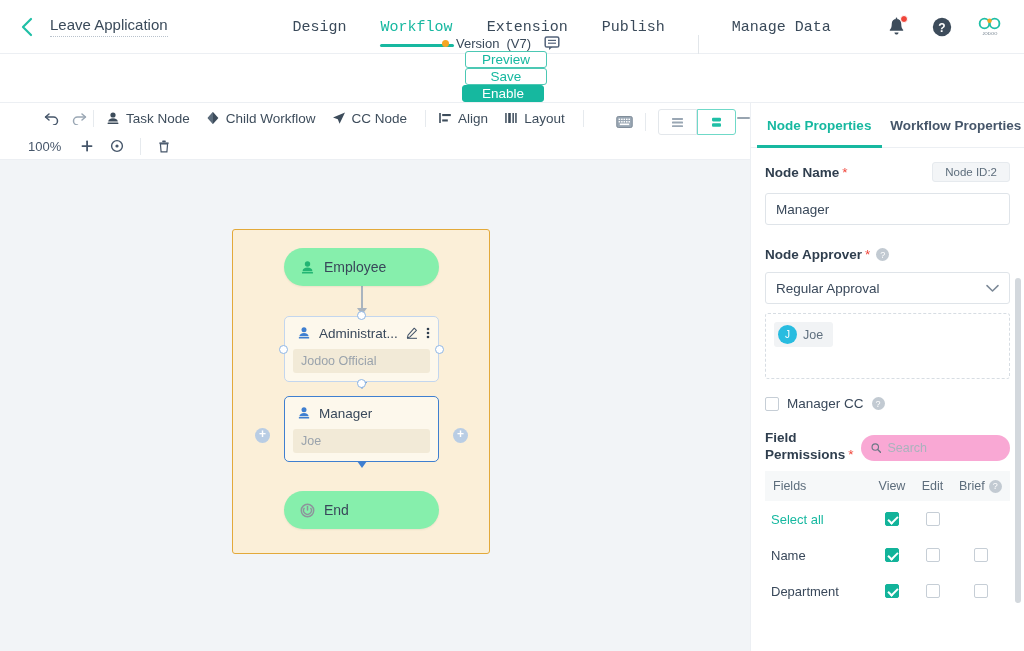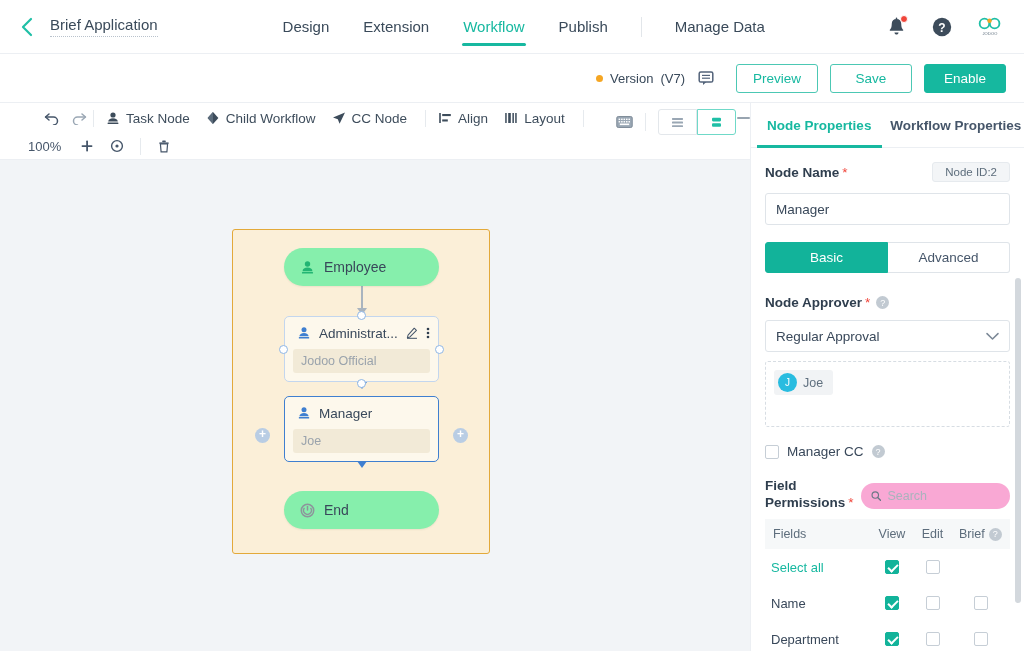--- a/index.html
+++ b/index.html
@@ -22,21 +22,21 @@
     width: 34px; height: 34px; margin-left: 10px;
     display: flex; align-items: center; justify-content: center;
     cursor: pointer;
   }
   .back-btn svg { display: block; }
   .app-title {
     font-size: 15px; color: #3a4a5a; margin-left: 6px;
     border-bottom: 1px dotted #b9c2cc; padding-bottom: 3px; cursor: pointer;
     white-space: nowrap;
   }
-  .nav { display: flex; align-items: center; margin-left: 108px; height: 56px; }
+  .nav { display: flex; align-items: flex-end; margin-left: 108px; height: 56px; font-family: Liberation Mono, monospace; }
   .nav-item {
     position: relative; font-size: 15px; color: #3a4a5a;
     padding: 0 17px; height: 54px; display: flex; align-items: center;
     cursor: pointer; white-space: nowrap;
   }
   .nav-item.active { color: #17b8a0; }
   .nav-item.active::after {
     content: ""; position: absolute; left: 16px; right: 16px; bottom: 8px;
     height: 3px; background: #17b8a0; border-radius: 2px;
   }
@@ -50,21 +50,21 @@
     position: absolute; top: -2px; right: -2px; width: 8px; height: 8px;
     border-radius: 50%; background: #f0453a; border: 1.5px solid #fff;
   }
   .brand-logo { display:flex; flex-direction:column; align-items:center; cursor:pointer; }
   .brand-logo .bl-sub { font-size: 4px; color: #5a6b7a; letter-spacing: .2px; margin-top: 1px;}
 
   
   .actionbar {
     position: absolute; top: 54px; left: 0; width: 1024px; height: 49px;
     background: #fff; border-bottom: 1px solid #eceff3;
-    display: flex; align-items: center; justify-content: flex-end;
+    display: flex; align-items: center; justify-content: flex-end; flex-direction: column;
   }
   .version-wrap { display: flex; align-items: center; gap: 7px; margin-right: 22px; }
   .version-dot { width: 7px; height: 7px; border-radius: 50%; background: #f5a623; }
   .version-txt { font-size: 13px; color: #39495a; }
   .comment-icon { cursor: pointer; display: flex; margin-left: 6px; }
   .btn {
     height: 29px; min-width: 82px; border-radius: 3px; font-size: 13.5px;
     display: flex; align-items: center; justify-content: center; cursor: pointer;
     margin-right: 12px; padding: 0 14px; white-space: nowrap;
   }
@@ -252,26 +252,26 @@
 <body>
 
 <div id="app">
 
   <div class="topbar">
     <div class="back-btn">
       <svg width="15" height="22" viewBox="0 0 15 22">
         <polyline points="11,3 3,11 11,19" fill="none" stroke="#1fbfa6" stroke-width="2.2" stroke-linecap="round" stroke-linejoin="round"></polyline>
       </svg>
     </div>
-    <div class="app-title">Brief Application</div>
+    <div class="app-title">Leave Application</div>
 
     <div class="nav">
       <div class="nav-item">Design</div>
+      <div class="nav-item active">Workflow</div>
       <div class="nav-item">Extension</div>
-      <div class="nav-item active">Workflow</div>
       <div class="nav-item">Publish</div>
       <div class="nav-sep"></div>
       <div class="nav-item">Manage Data</div>
     </div>
 
     <div class="topbar-right">
       <div class="icon-btn">
         <svg width="19" height="20" viewBox="0 0 20 21">
           <path d="M10 2c-3 0-5 2.1-5 5 0 4.2-1.2 5.3-2 6.4-.3.5 0 1.1.6 1.1h12.8c.6 0 .9-.6.6-1.1-.8-1.1-2-2.2-2-6.4 0-2.9-2-5-5-5z" fill="#3d4c5b"></path>
           <path d="M7.8 16.2c.3 1.4 1.2 2.2 2.2 2.2s1.9-.8 2.2-2.2z" fill="#3d4c5b"></path>
@@ -549,24 +549,20 @@
 
     <div class="panel-body">
 
       <div class="row-between" style="margin-top:14px;">
         <span class="lbl"><span>Node Name</span><span class="req">*</span></span>
         <span class="nodeid">Node ID:2</span>
       </div>
 
       <input class="txt-input" style="margin-top: 11px;" value="Manager">
 
-      <div class="seg2" style="margin-top:17px;">
-        <div class="active">Basic</div>
-        <div>Advanced</div>
-      </div>
 
       <div style="display:flex; align-items:center; gap:6px; margin-top:22px;">
         <span class="lbl"><span>Node Approver</span><span class="req">*</span></span>
         <span class="help-ic">?</span>
       </div>
 
       <div class="select-box" style="margin-top:10px;">
         <span>Regular Approval</span>
         <svg width="13" height="9" viewBox="0 0 13 9">
           <polyline points="1,1.6 6.5,7 12,1.6" fill="none" stroke="#7b8896" stroke-width="1.5" stroke-linecap="round" stroke-linejoin="round"></polyline>

